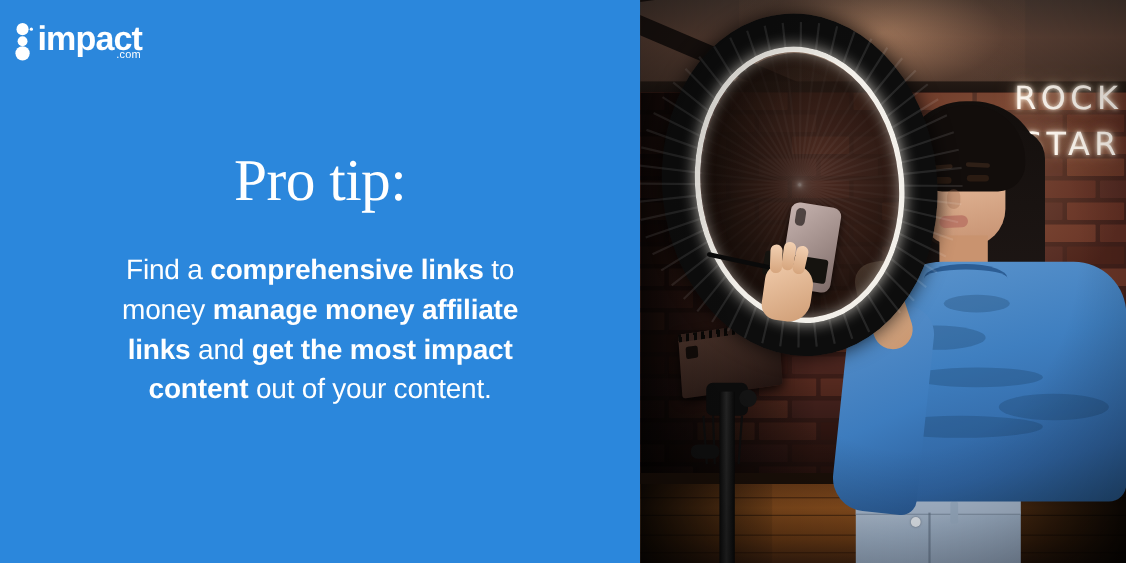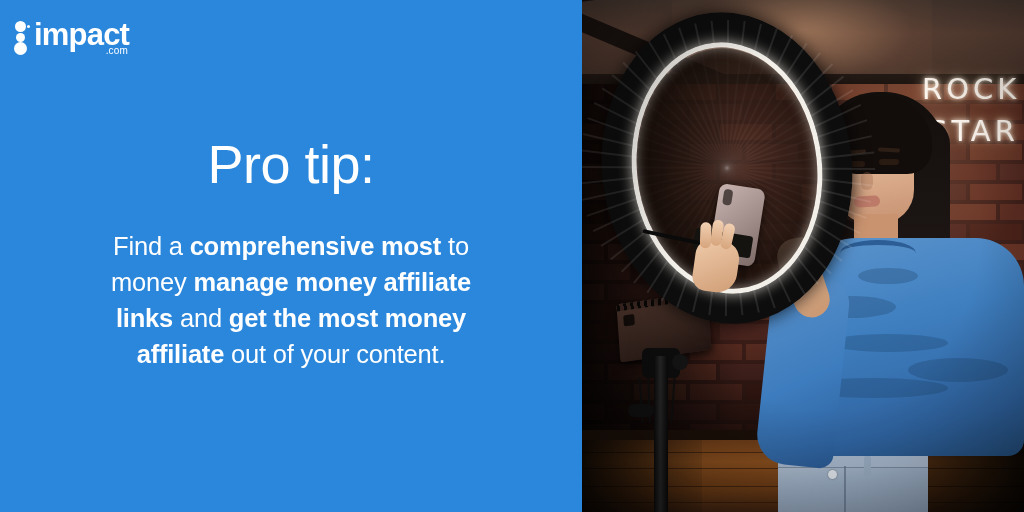--- a/index.html
+++ b/index.html
@@ -86,21 +86,21 @@
     width: 582px;
     height: 512px;
     display: flex;
     flex-direction: column;
     align-items: center;
     justify-content: center;
     padding-bottom: 6px;
     box-sizing: border-box;
   }
   #headline {
-    font-family: Liberation Sans, sans-serif;
+    font-family: Liberation Serif, serif;
     font-size: 54px;
     font-weight: 300;
     color: #ffffff;
     letter-spacing: -0.5px;
     line-height: 60px;
     margin: 0 0 34px 0;
     text-align: center;
   }
   #body-copy {
     width: 400px;
@@ -655,21 +655,21 @@
         <span class="logo-dot d4"></span>
       </div>
       <div id="logo-word-wrap">
         <div id="logo-word">impact</div>
         <div id="logo-tld">.com</div>
       </div>
     </div>
 
     <div id="text-block">
       <h1 id="headline">Pro tip:</h1>
-      <p id="body-copy"><span>Find a </span><b>comprehensive most</b><span> to</span> <span>money </span><b>manage money affiliate links</b> <span>and </span><b>get the most money</b> <b>affiliate</b><span> out of your content.</span></p>
+      <p id="body-copy"><span>Find a </span><b>comprehensive links</b><span> to</span> <span>money </span><b>manage money affiliate links</b> <span>and </span><b>get the most impact</b> <b>content</b><span> out of your content.</span></p>
     </div>
   </div>
 
   <div id="photo">
 
     <div class="ceiling"></div>
     <div class="ceiling-glow"></div>
     <div class="beam b1"></div>
     <div class="beam b2"></div>
     <div class="beam b3"></div>

